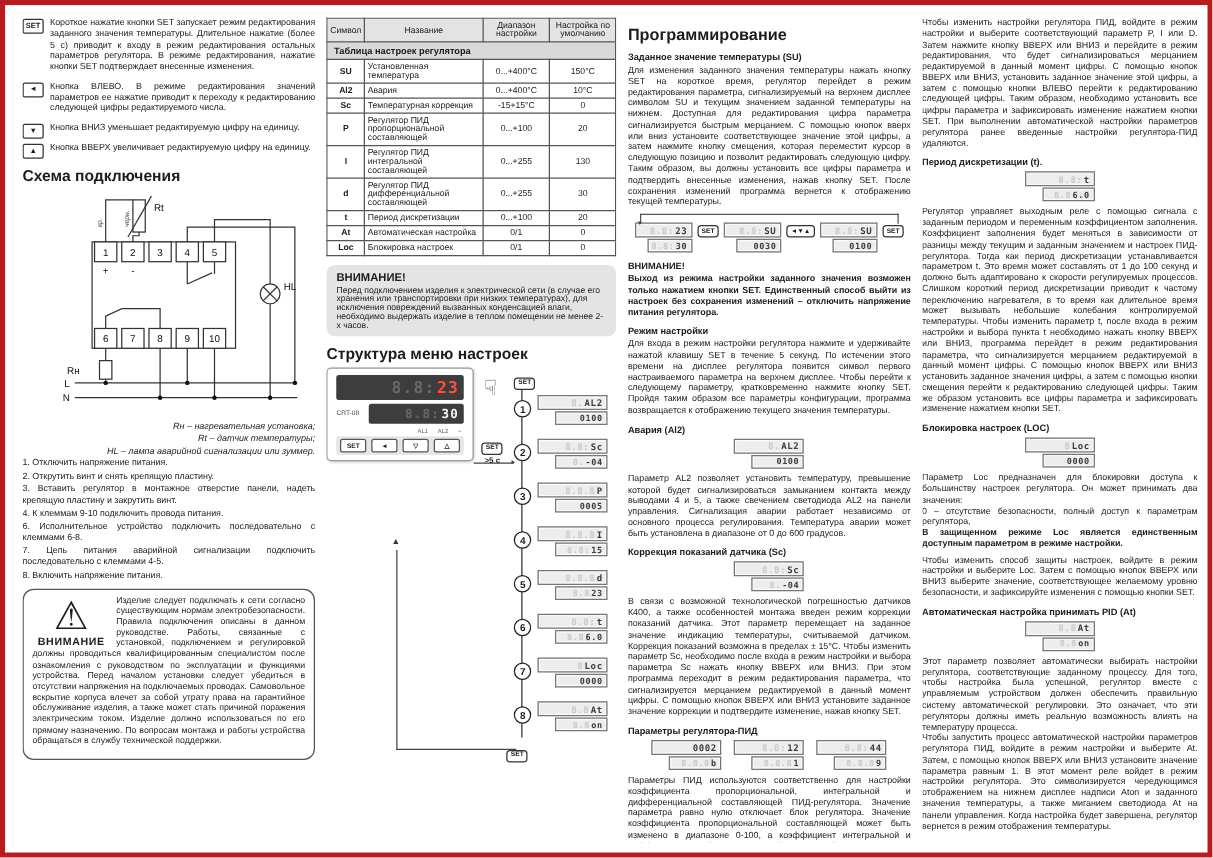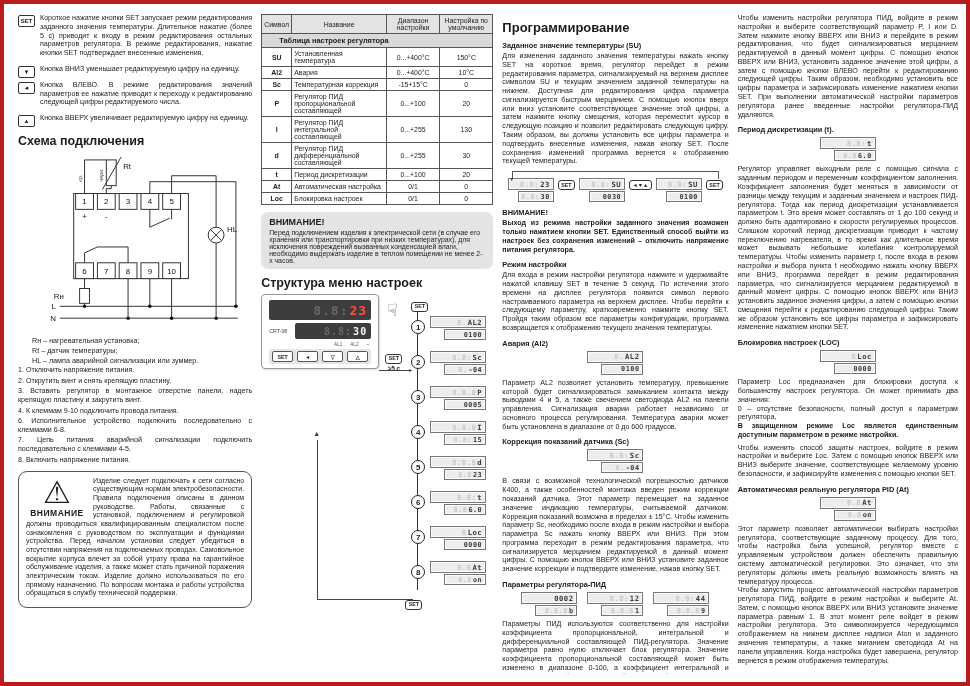--- a/index.html
+++ b/index.html
@@ -27,33 +27,33 @@
   .keyicon {
     flex:0 0 auto; width:17px; height:12px; border:1px solid #333; border-radius:2px;
     font-size:6px; font-weight:bold; display:flex; align-items:center; justify-content:center;
     margin-top:1px; background:#fff;
   }
   .legend-item p { flex:1; }
 
   
   .wiring { display:block; margin:2px auto 2px; }
   .wiring text { font-family:"Liberation Sans", sans-serif; }
-  .diag-legend { font-size:7.2px; margin:0 0 1px 14px; }
+  .diag-legend { font-size:7.2px; font-style:italic; margin:0 0 1px 14px;text-align:right; }
 
   
   .warnbox1 { border:1.3px solid #555; border-radius:9px; padding:5px 7px; margin-top:6px; }
   .warnbox1 .icon-wrap { float:left; width:62px; text-align:center; margin:0 5px 0 0; }
   .warnbox1 .tri { font-size:31px; line-height:1; }
   .warnbox1 .wlabel { font-size:8.5px; font-weight:bold; letter-spacing:.5px; }
   .warnbox1 p { font-size:7px; }
 
   
   table.settings { width:100%; border-collapse:collapse; font-size:6.9px; }
   table.settings th, table.settings td { border:1px solid #555; padding:2px 2px; vertical-align:middle; }
-  table.settings .title-row th { background:#d9d9d9; text-align:left; padding-left:17px; font-size:7.4px; }
+  table.settings .title-row th { background:#d9d9d9; text-align:left; padding-left:5px; font-size:7.4px; }
   table.settings thead th { background:#e3e3e3; text-align:center; font-weight:normal; }
   table.settings td { text-align:center; }
   table.settings td.tl { text-align:left; }
   table.settings td.sym { font-weight:bold; }
   .cw-sym{width:13%}.cw-name{width:41%}.cw-range{width:23%}.cw-def{width:23%}
 
   
   .warnbox2 { background:#e4e4e4; border-radius:7px; padding:5px 8px; margin:7px 0 2px; }
   .warnbox2 .wtitle { font-size:9px; font-weight:bold; margin-bottom:2px; }
   .warnbox2 p { font-size:6.9px; margin:0; }
@@ -136,26 +136,26 @@
 
 <div class="page">
 
   <div class="col col1">
 
     <div class="legend-item">
       <span class="keyicon">SET</span>
       <p class="body">Короткое нажатие кнопки SET запускает режим редактирования заданного значения температуры. Длительное нажатие (более 5 с) приводит к входу в режим редактирования остальных параметров регулятора. В режиме редактирования, нажатие кнопки SET подтверждает внесенные изменения.</p>
     </div>
     <div class="legend-item">
+      <span class="keyicon">◄</span>
+      <p class="body">Кнопка ВЛЕВО. В режиме редактирования значений параметров ее нажатие приводит к переходу к редактированию следующей цифры редактируемого числа.</p>
+    </div>
+    <div class="legend-item">
       <span class="keyicon">▼</span>
       <p class="body">Кнопка ВНИЗ уменьшает редактируемую цифру на единицу.</p>
-    </div>
-    <div class="legend-item">
-      <span class="keyicon">◄</span>
-      <p class="body">Кнопка ВЛЕВО. В режиме редактирования значений параметров ее нажатие приводит к переходу к редактированию следующей цифры редактируемого числа.</p>
     </div>
     <div class="legend-item">
       <span class="keyicon">▲</span>
       <p class="body">Кнопка ВВЕРХ увеличивает редактируемую цифру на единицу.</p>
     </div>
 
     <h2 class="sect">Схема подключения</h2>
 
     <svg class="wiring" width="226" height="182" viewBox="0 0 228 184">
       <g fill="none" stroke="#333" stroke-width="1">
@@ -638,21 +638,21 @@
             <span class="g"></span>
             <span>0000</span>
           </div>
       </div>
     </div>
     <p class="body" style="margin-bottom:0">Параметр Loc предназначен для блокировки доступа к большинству настроек регулятора. Он может принимать два значения:</p>
     <p class="body" style="margin-bottom:0">0 – отсутствие безопасности, полный доступ к параметрам регулятора,</p>
     <p class="body bold">В защищенном режиме Loc является единственным доступным параметром в режиме настройки.</p>
     <p class="body">Чтобы изменить способ защиты настроек, войдите в режим настройки и выберите Loc. Затем с помощью кнопок ВВЕРХ или ВНИЗ выберите значение, соответствующее желаемому уровню безопасности, и зафиксируйте изменения с помощью кнопки SET.</p>
 
-    <h3 class="sub">Автоматическая реальную регулятора PID (At)</h3>
+    <h3 class="sub">Автоматическая настройка принимать PID (At)</h3>
     <div class="disp-center">
       <div class="pair">
         <div class="disp top">
             <span class="g">8.8</span>
             <span>At</span>
           </div>
         <div class="disp bot">
             <span class="g">8.8</span>
             <span>on</span>
           </div>

